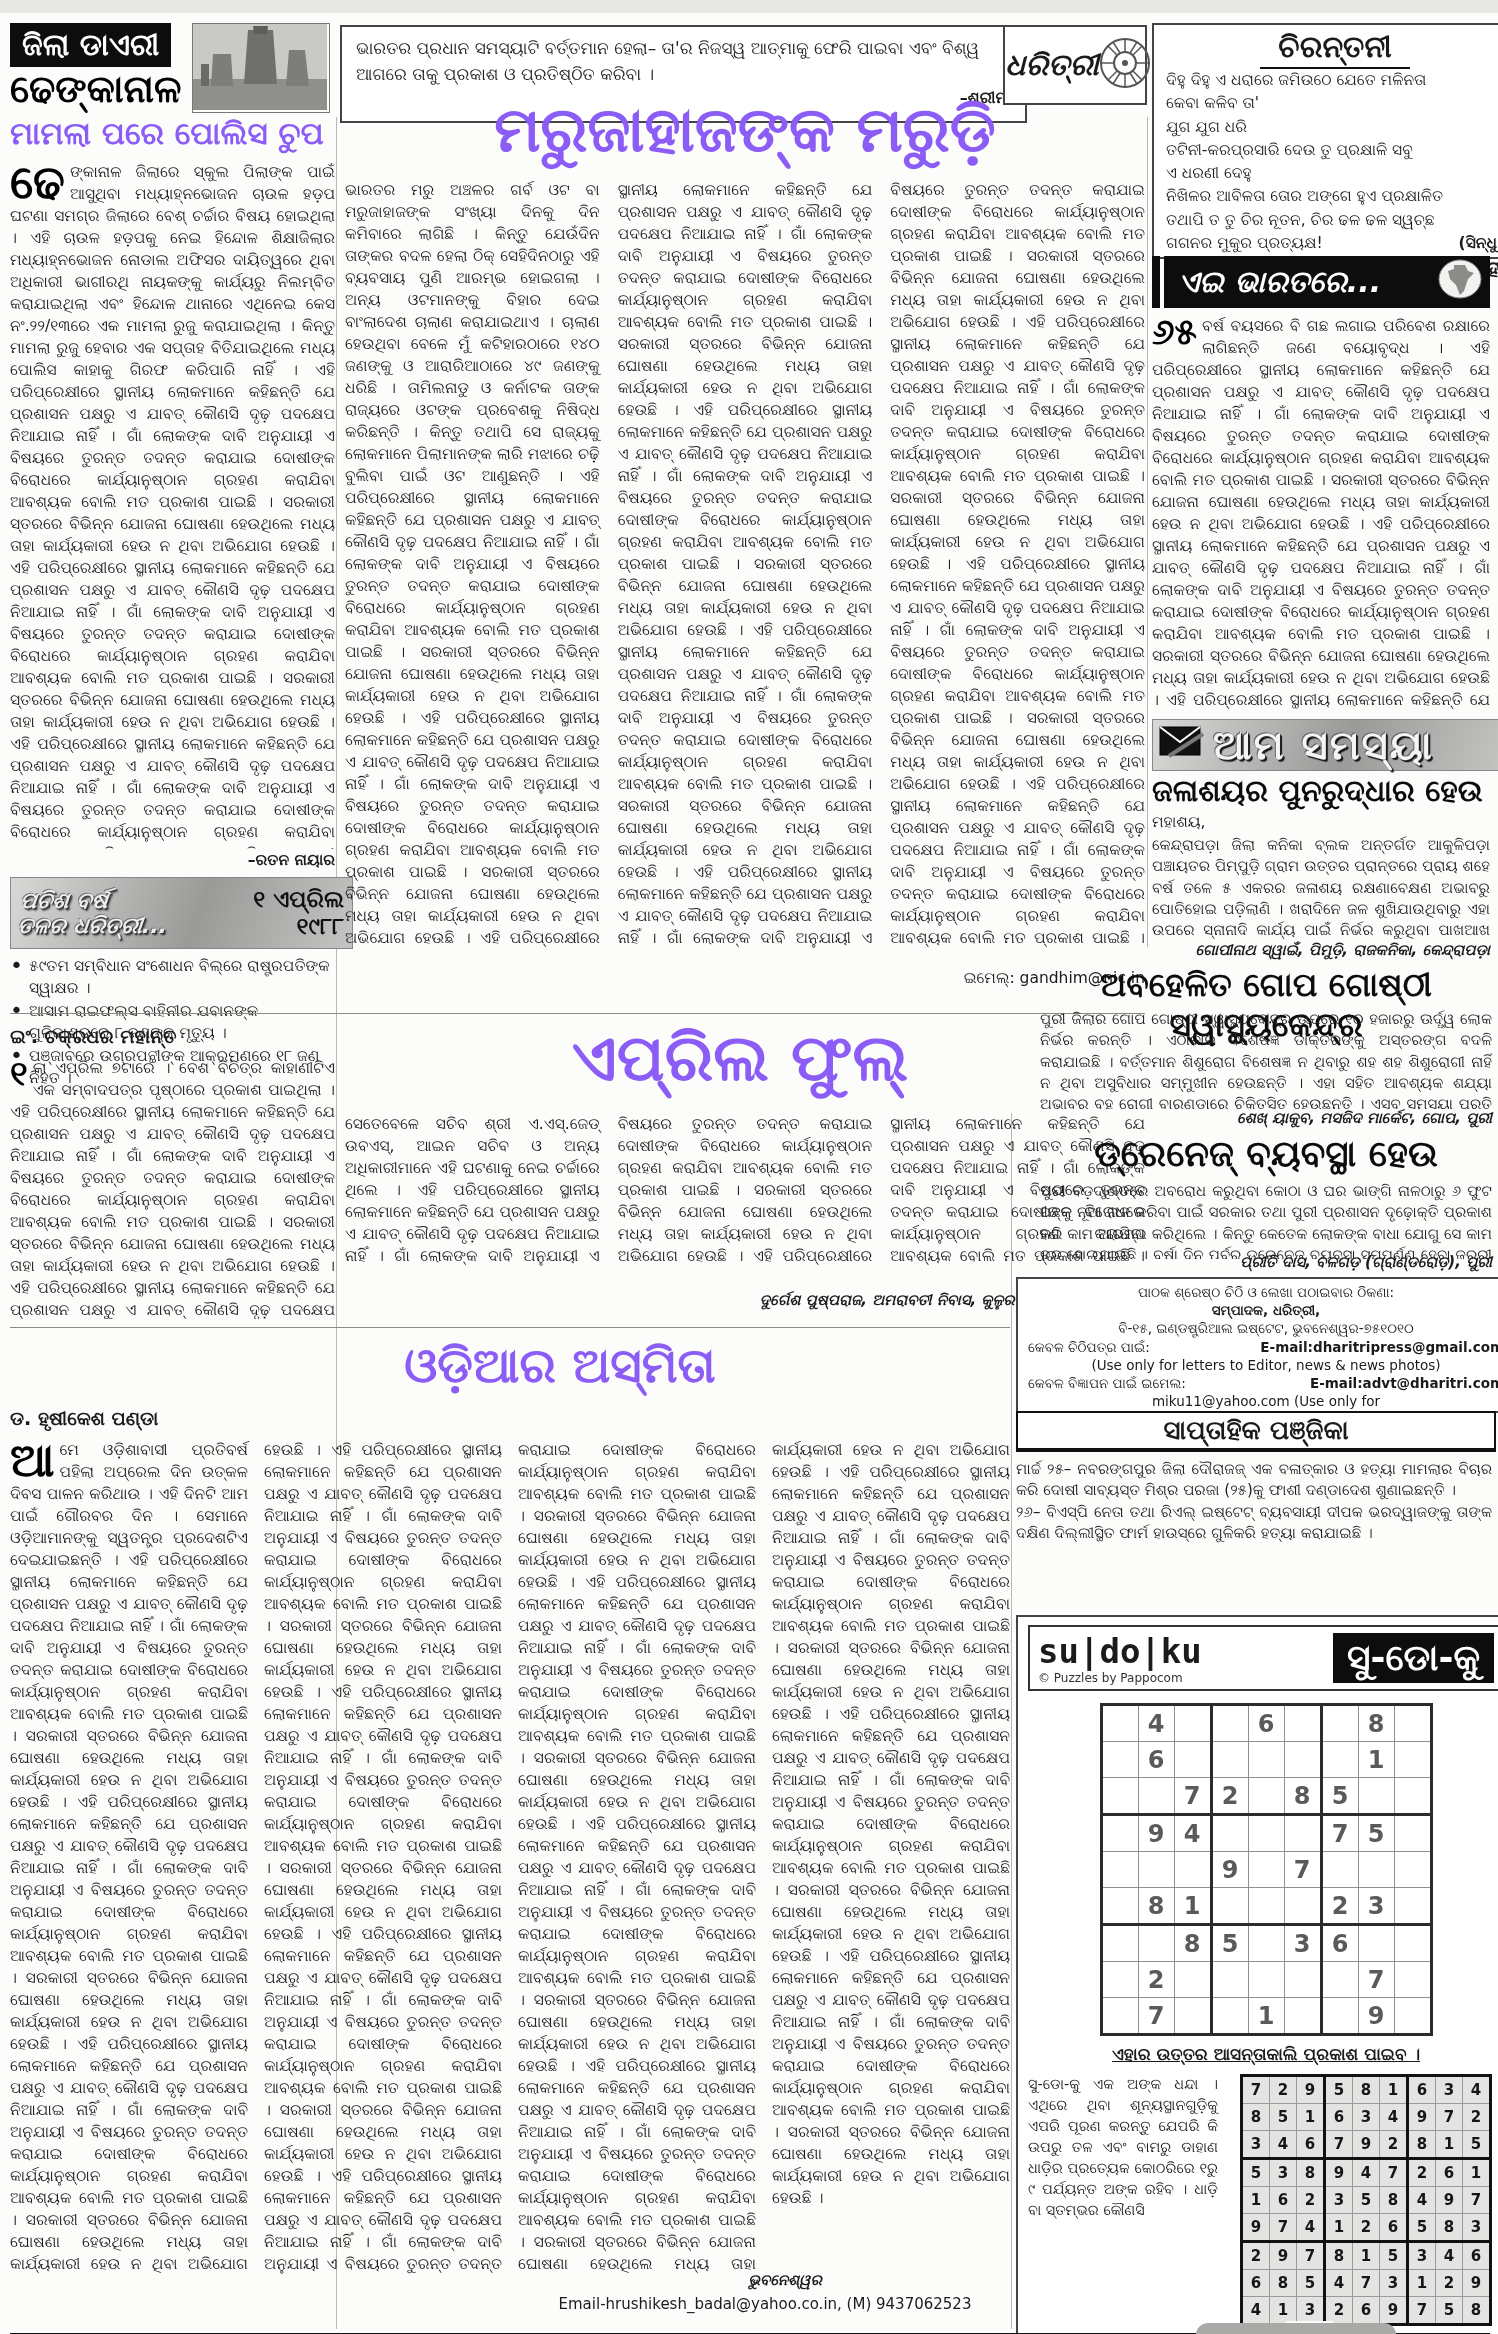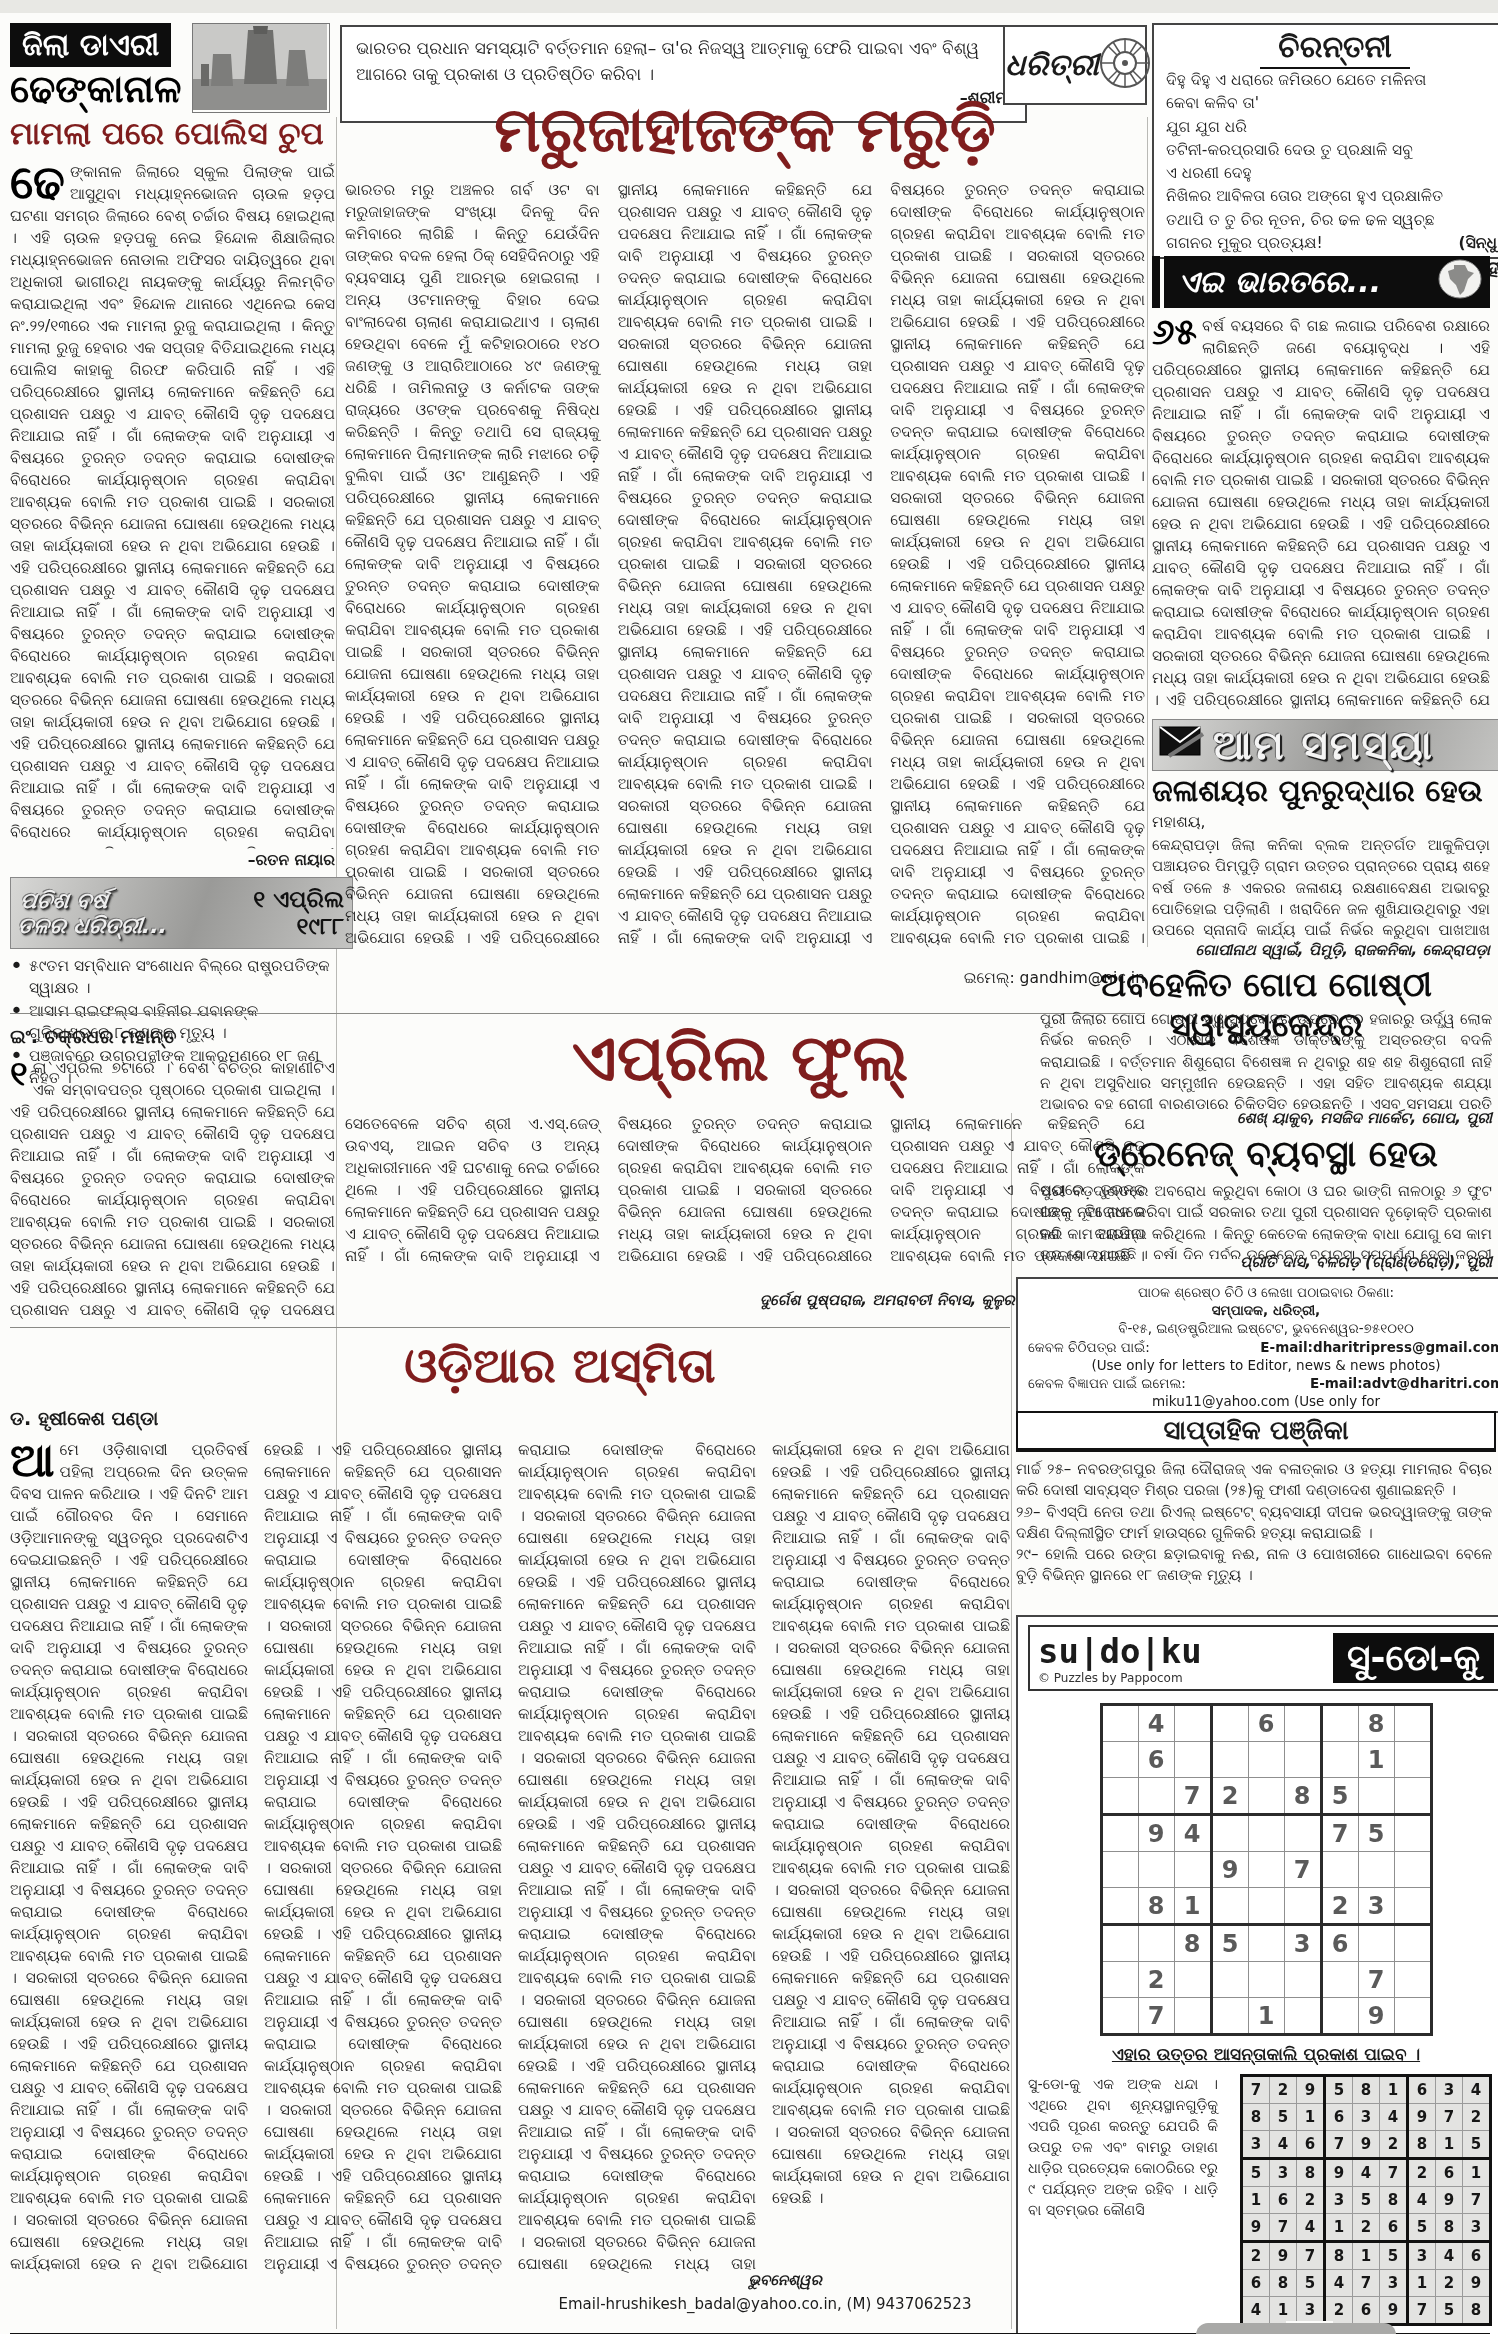--- a/index.html
+++ b/index.html
@@ -2,21 +2,21 @@
 <html><head>
 <meta charset="utf-8">
 <style>
   html,body{margin:0;padding:0;background:#e8e8e4;}
   #page{position:relative;width:1498px;height:2334px;background:#fcfcfa;margin:13px auto;overflow:hidden;
         font-family:"DejaVu Sans","Liberation Sans",sans-serif;color:#1b1b1b;padding-left:32px;}
   .abs{position:absolute;}
   .box{border:2px solid #444;background:#fff;}
   .vrule{width:1px;background:#b9b9b5;}
   .hrule{height:1px;background:#8a8a86;}
-  .headline{font-weight:bold;color:#7f1d1d;letter-spacing:0;}
+  .headline{font-weight:bold;color:#8b5cf6;letter-spacing:0;}
   .bodytext{font-size:15.5px;line-height:1.42;text-align:justify;color:#1d1d1d;overflow:hidden;}
   .cols3{column-count:3;column-gap:18px;}
   .cols4{column-count:4;column-gap:16px;}
   .dropcap{float:left;font-size:46px;line-height:.85;font-weight:bold;padding:2px 5px 0 0;color:#000;}
   .sig{font-weight:bold;text-align:right;font-size:15.5px;}
   .sig-italic{font-style:italic;font-weight:bold;text-align:right;font-size:15px;}
   .blackbar{background:#0d0d0d;color:#fff;}
   
   .kickerbox{background:#0d0d0d;color:#fff;font-weight:bold;font-size:30px;padding:4px 12px;display:inline-block;}
   .district{font-weight:bold;font-size:38px;color:#000;}
@@ -239,21 +239,20 @@
         <span>କେବଳ ବିଜ୍ଞାପନ ପାଇଁ ଇମେଲ:</span>
         <span style="font-weight:bold;">E-mail:advt@dharitri.com</span>
       </div>
     <div>miku11@yahoo.com (Use only for</div>
   </div>
 
   <div class="abs" style="left:1016px;top:1398px;width:476px;border:2px solid #111;border-bottom:4px solid #111;text-align:center;font-weight:bold;font-size:26px;padding:2px 0;background:#fff;">ସାପ୍ତାହିକ ପଞ୍ଜିକା</div>
   <div class="abs bodytext" style="left:1016px;top:1446px;width:476px;height:150px;font-size:15px;">
     <div>ମାର୍ଚ୍ଚ ୨୫– ନବରଙ୍ଗପୁର ଜିଲା ଦୌରାଜଜ୍ ଏକ ବଳାତ୍କାର ଓ ହତ୍ୟା ମାମଲାର ବିଚାର କରି ଦୋଷୀ ସାବ୍ୟସ୍ତ ମିଶ୍ର ପରଜା (୨୫)କୁ ଫାଶୀ ଦଣ୍ଡାଦେଶ ଶୁଣାଇଛନ୍ତି ।</div>
     <div>୨୬– ବିଏସ୍‌ପି ନେତା ତଥା ରିଏଲ୍ ଇଷ୍ଟେଟ୍ ବ୍ୟବସାୟୀ ଦୀପକ ଭରଦ୍ୱାଜଙ୍କୁ ତାଙ୍କ ଦକ୍ଷିଣ ଦିଲ୍ଲୀସ୍ଥିତ ଫାର୍ମ ହାଉସ୍‌ରେ ଗୁଳିକରି ହତ୍ୟା କରାଯାଇଛି ।</div>
-    <div>୨୯– ହୋଲି ପରେ ରଙ୍ଗ ଛଡ଼ାଇବାକୁ ନଈ, ନାଳ ଓ ପୋଖରୀରେ ଗାଧୋଇବା ବେଳେ ବୁଡ଼ି ବିଭିନ୍ନ ସ୍ଥାନରେ ୧୮ ଜଣଙ୍କ ମୃତ୍ୟୁ ।</div>
   </div>
 
   <div class="abs box" style="left:1016px;top:1602px;width:476px;height:714px;padding:8px 10px;">
     <div style="display:flex;align-items:center;justify-content:space-between;border:2px solid #333;padding:4px 8px;">
       <div>
         <div style="font-weight:bold;font-size:34px;font-family:'DejaVu Sans Mono',monospace;">su|do|ku</div>
         <div style="font-size:12px;color:#333;">© Puzzles by Pappocom</div>
       </div>
       <div class="blackbar" style="font-weight:bold;font-size:36px;padding:4px 14px;">ସୁ-ଡୋ-କୁ</div>
     </div>

